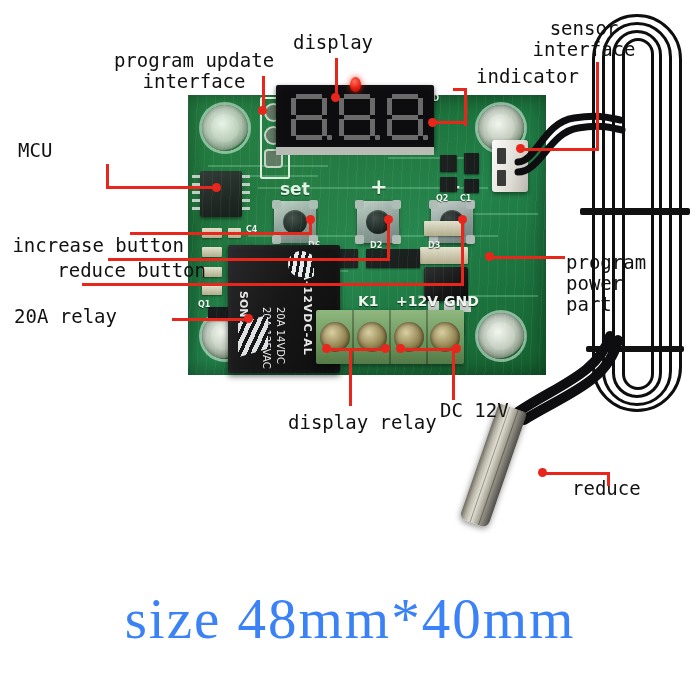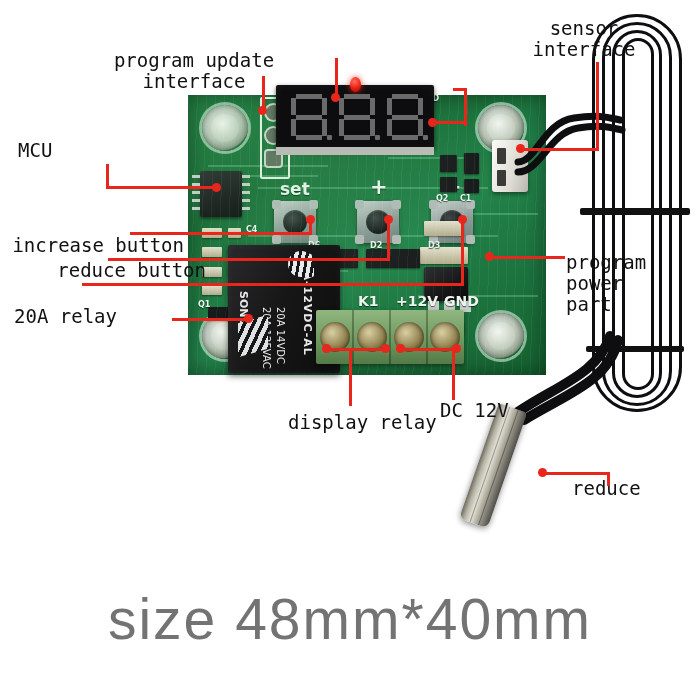--- a/index.html
+++ b/index.html
@@ -99,21 +99,21 @@
 
   
   #probe{position:absolute;left:498px;top:408px;width:30px;height:122px;
       transform:rotate(19deg);transform-origin:50% 0%;
       background:linear-gradient(90deg,#6e6a5f 0%,#b9b6a9 18%,#e6e3d8 38%,#a9a698 62%,#7b7870 82%,#4f4d46 100%);
       border-radius:4px 4px 7px 7px;box-shadow:0 2px 6px rgba(0,0,0,.45);}
   #probe .seam{position:absolute;top:0;bottom:0;width:1px;background:rgba(0,0,0,.35);}
 
   
   #size{position:absolute;left:0;top:586px;width:700px;text-align:center;
-        font-family:Liberation Sans, sans-serif;font-size:57px;color:#737373;
+        font-family:Liberation Serif, serif;font-size:57px;color:#3b82f6;
         letter-spacing:2px;}
 </style>
 </head>
 <body>
 
 <div id="stage">
 
   <div id="pcb">
 
     <div class="trace" style="left:20px;top:70px;width:120px;"></div>
@@ -310,29 +310,31 @@
   <div id="probe">
     <div class="seam" style="left:11px;"></div>
     <div class="seam" style="left:20px;"></div>
   </div>
 
   <div class="lbl c" style="left:104px;top:50px;width:180px;">program update
 interface</div>
   <div class="ln lnv" style="left:262px;top:76px;height:38px;"></div>
   <div class="dot" style="left:258px;top:106px;"></div>
 
+  <div class="lbl c" style="left:265px;top:32px;width:136px;">display</div>
   <div class="ln lnv" style="left:335px;top:58px;height:42px;"></div>
   <div class="dot" style="left:331px;top:93px;"></div>
 
   <div class="lbl c" style="left:494px;top:18px;width:180px;">sensor
 interface</div>
   <div class="ln lnv" style="left:596px;top:62px;height:88px;"></div>
   <div class="ln lnh" style="left:520px;top:148px;width:79px;"></div>
   <div class="dot" style="left:516px;top:144px;"></div>
 
+  <div class="lbl" style="left:476px;top:66px;">indicator</div>
   <div class="ln lnv" style="left:464px;top:88px;height:38px;"></div>
   <div class="ln lnh" style="left:453px;top:88px;width:14px;"></div>
   <div class="dot" style="left:428px;top:118px;"></div>
   <div class="ln lnh" style="left:432px;top:121px;width:33px;"></div>
 
   <div class="lbl" style="left:18px;top:140px;">MCU</div>
   <div class="ln lnv" style="left:106px;top:164px;height:24px;"></div>
   <div class="ln lnh" style="left:106px;top:186px;width:110px;"></div>
   <div class="dot" style="left:212px;top:183px;"></div>
 

